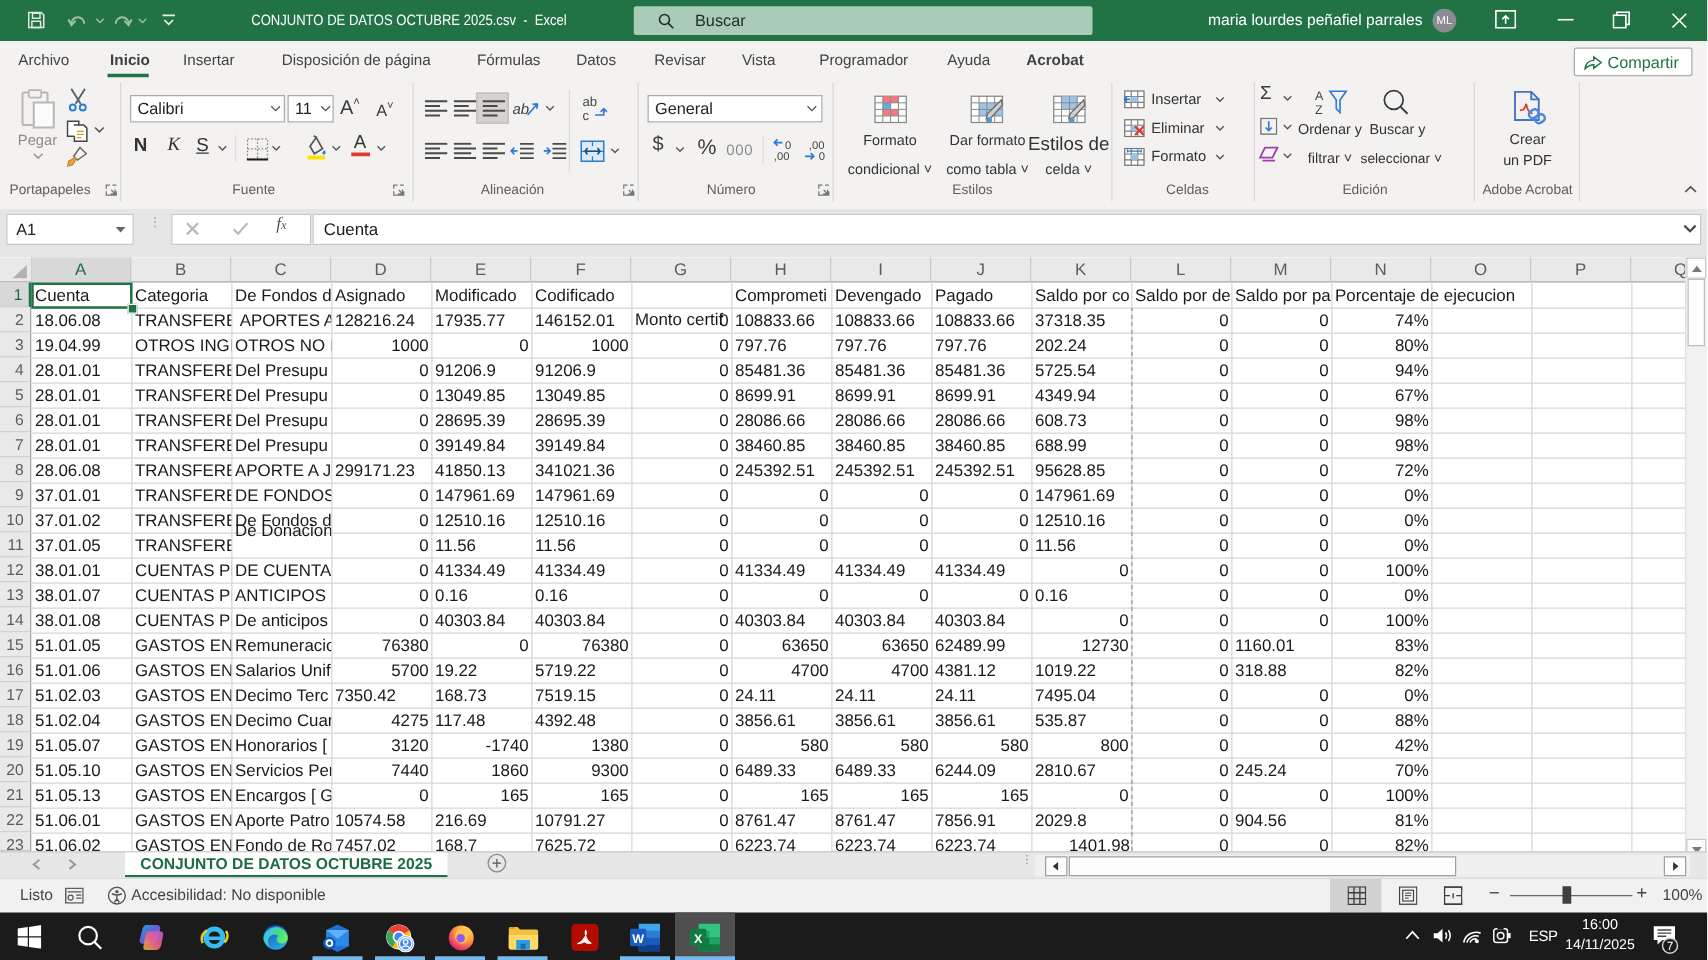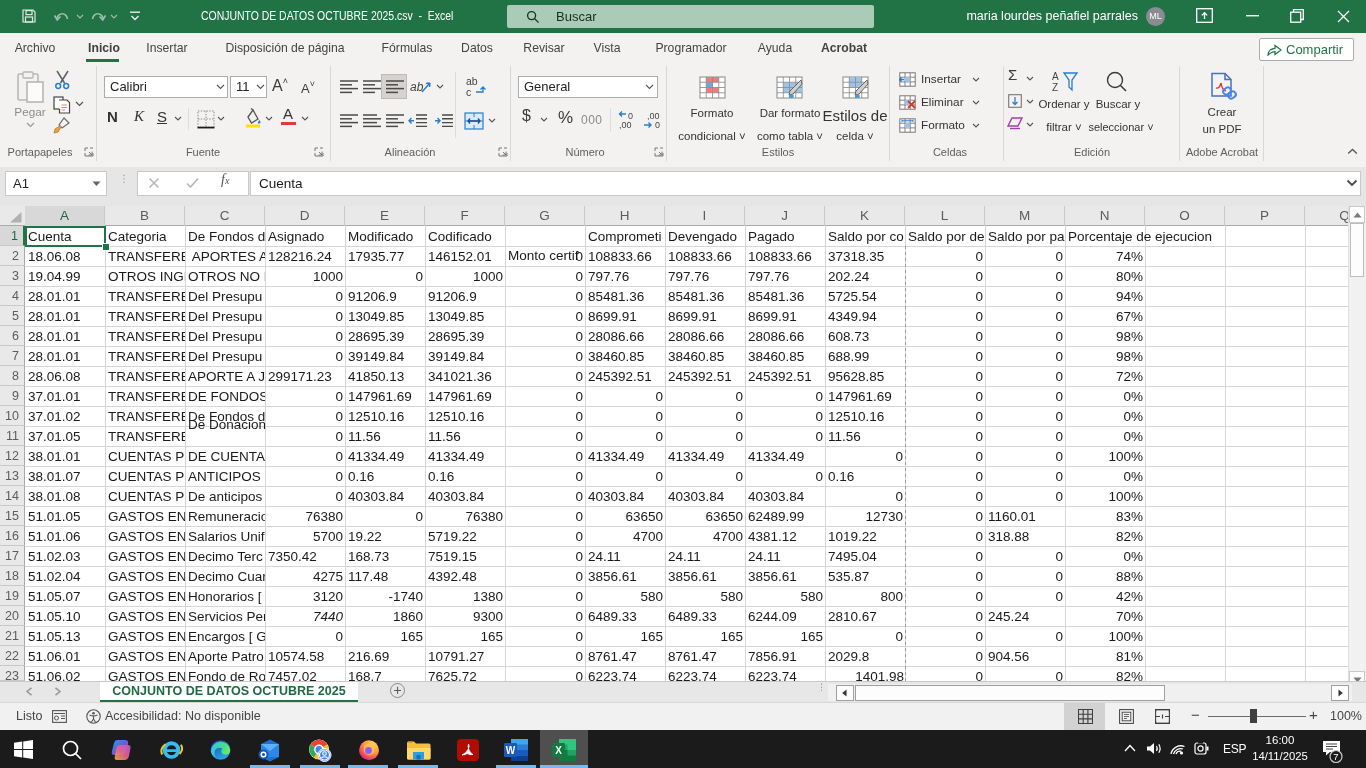--- a/index.html
+++ b/index.html
@@ -829,21 +829,21 @@
 <div class="cell cr" style="left:586px;top:586px;width:79px;height:19px;">580</div>
 <div class="cell cr" style="left:666px;top:586px;width:79px;height:19px;">580</div>
 <div class="cell cr" style="left:746px;top:586px;width:79px;height:19px;">580</div>
 <div class="cell cr" style="left:826px;top:586px;width:79px;height:19px;">800</div>
 <div class="cell cr" style="left:906px;top:586px;width:79px;height:19px;">0</div>
 <div class="cell cr" style="left:986px;top:586px;width:79px;height:19px;">0</div>
 <div class="cell cr" style="left:1066px;top:586px;width:79px;height:19px;">42%</div>
 <div class="cell cl" style="left:26px;top:606px;width:79px;height:19px;">51.05.10</div>
 <div class="cell cl" style="left:106px;top:606px;width:79px;height:19px;">GASTOS EN F</div>
 <div class="cell cl" style="left:186px;top:606px;width:79px;height:19px;">Servicios Per</div>
-<div class="cell cr" style="left:266px;top:606px;width:79px;height:19px;font-style:italic;">7440</div>
+<div class="cell cr" style="left:266px;top:606px;width:79px;height:19px;">7440</div>
 <div class="cell cr" style="left:346px;top:606px;width:79px;height:19px;">1860</div>
 <div class="cell cr" style="left:426px;top:606px;width:79px;height:19px;">9300</div>
 <div class="cell cr" style="left:506px;top:606px;width:79px;height:19px;">0</div>
 <div class="cell cl" style="left:586px;top:606px;width:79px;height:19px;">6489.33</div>
 <div class="cell cl" style="left:666px;top:606px;width:79px;height:19px;">6489.33</div>
 <div class="cell cl" style="left:746px;top:606px;width:79px;height:19px;">6244.09</div>
 <div class="cell cl" style="left:826px;top:606px;width:79px;height:19px;">2810.67</div>
 <div class="cell cr" style="left:906px;top:606px;width:79px;height:19px;">0</div>
 <div class="cell cl" style="left:986px;top:606px;width:79px;height:19px;">245.24</div>
 <div class="cell cr" style="left:1066px;top:606px;width:79px;height:19px;">70%</div>

